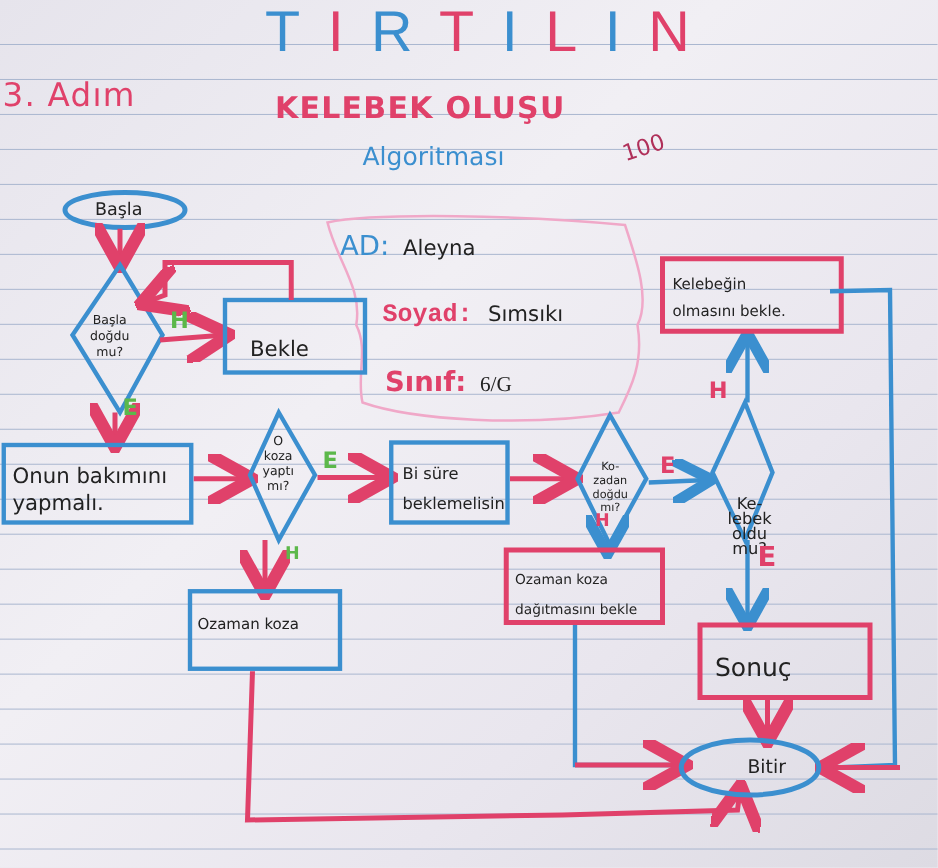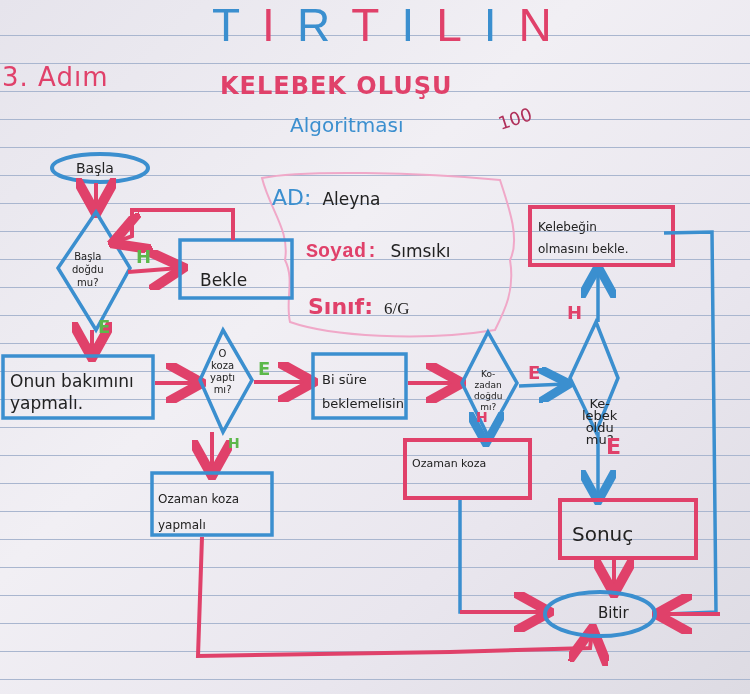--- a/index.html
+++ b/index.html
@@ -146,32 +146,32 @@
   <div>mı?</div>
 </div>
 
 <div class="txt node-text" style="left:322px;top:368px;font-size:13px;line-height:24px;">
   <div>Bi süre</div>
   <div>beklemelisin</div>
 </div>
 
 <div class="txt node-text" style="left:158px;top:486px;font-size:12px;line-height:26px;">
   <div>Ozaman koza</div>
-  <div>yapmalı</div>
 </div>
 
 <div class="txt node-text" style="left:474px;top:350px;font-size:9px;text-align:center;line-height:11px;margin-top:19px;">
   <div>Ko-</div>
   <div>zadan</div>
   <div>doğdu</div>
   <div>mı?</div>
 </div>
 
 <div class="txt node-text" style="left:412px;top:452px;font-size:11px;line-height:24px;">
   <div>Ozaman koza</div>
+  <div>dağıtmasını bekle</div>
 </div>
 
 <div class="txt node-text" style="left:538px;top:216px;font-size:12px;line-height:22px;">
   <div>Kelebeğin</div>
   <div>olmasını bekle.</div>
 </div>
 
 <div class="txt node-text" style="left:582px;top:350px;font-size:13px;text-align:center;line-height:12px;margin-top:48px;">
   <div>Ke-</div>
   <div>lebek</div>

